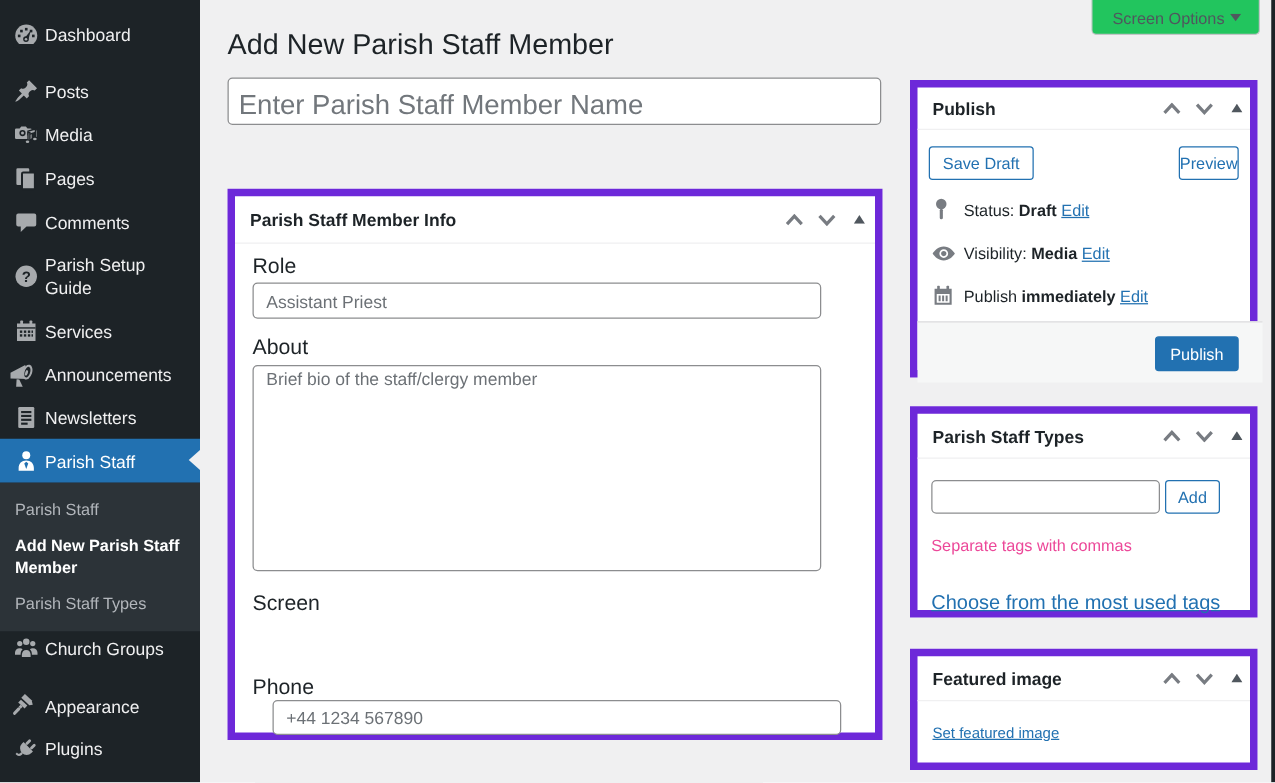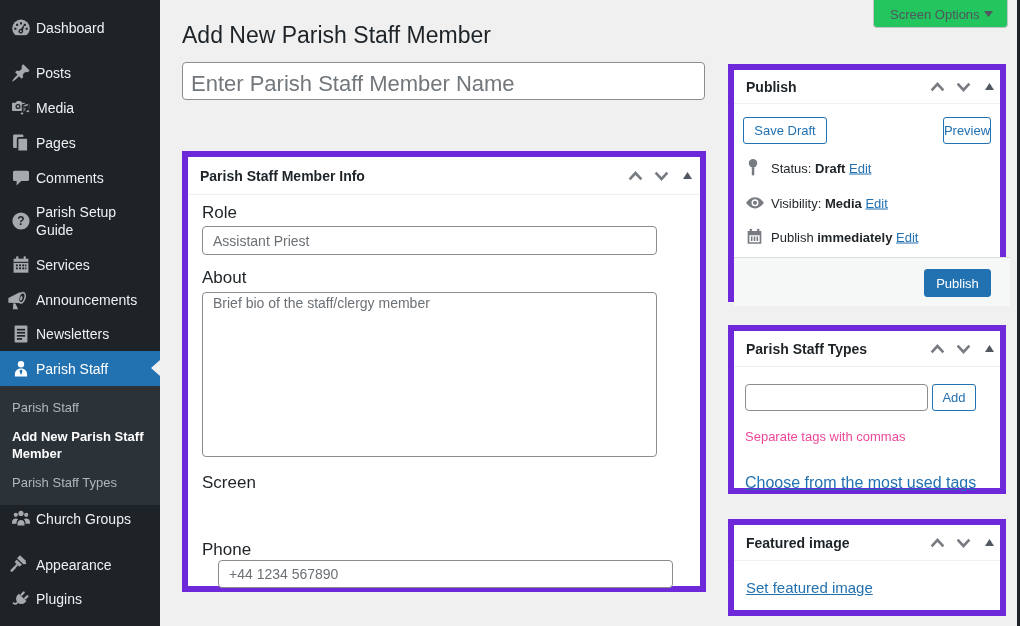--- a/index.html
+++ b/index.html
@@ -296,17 +296,17 @@
             <path d="M1.6 8.3 L7.5 2 L13.4 8.3" fill="none" stroke="#787c82" stroke-width="2.6"></path>
           </svg>
       <svg class="hdn" width="15" height="10" viewBox="0 0 15 10">
             <path d="M1.6 1.7 L7.5 8 L13.4 1.7" fill="none" stroke="#787c82" stroke-width="2.6"></path>
           </svg>
       <svg class="htg" width="9" height="7" viewBox="0 0 9 7">
             <path d="M4.5 0 L9 7 L0 7 Z" fill="#50575e"></path>
           </svg>
     </div>
   </div>
-  <span class="lnk abs" style="left:12px;top:54px;font-size:15px">Set featured image</span>
+  <span class="lnk abs" style="left:12px;top:54px;font-size:12px">Set featured image</span>
 </div>
 
 <div class="abs" style="left:1017px;top:0;width:3px;height:626px;background:#1d2327"></div>
 </div>
 
 </body></html>

